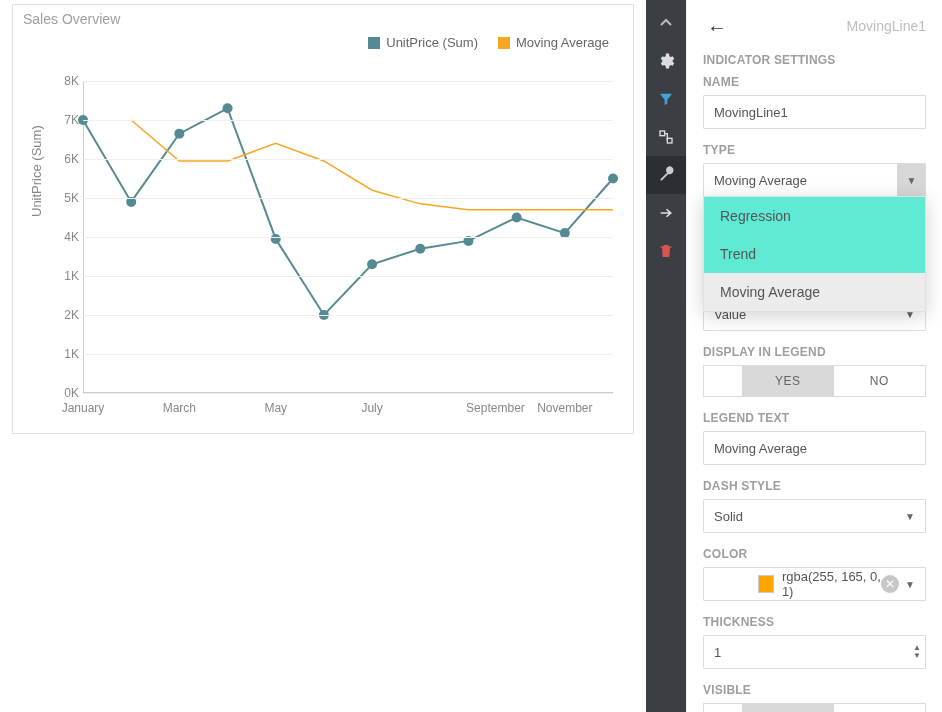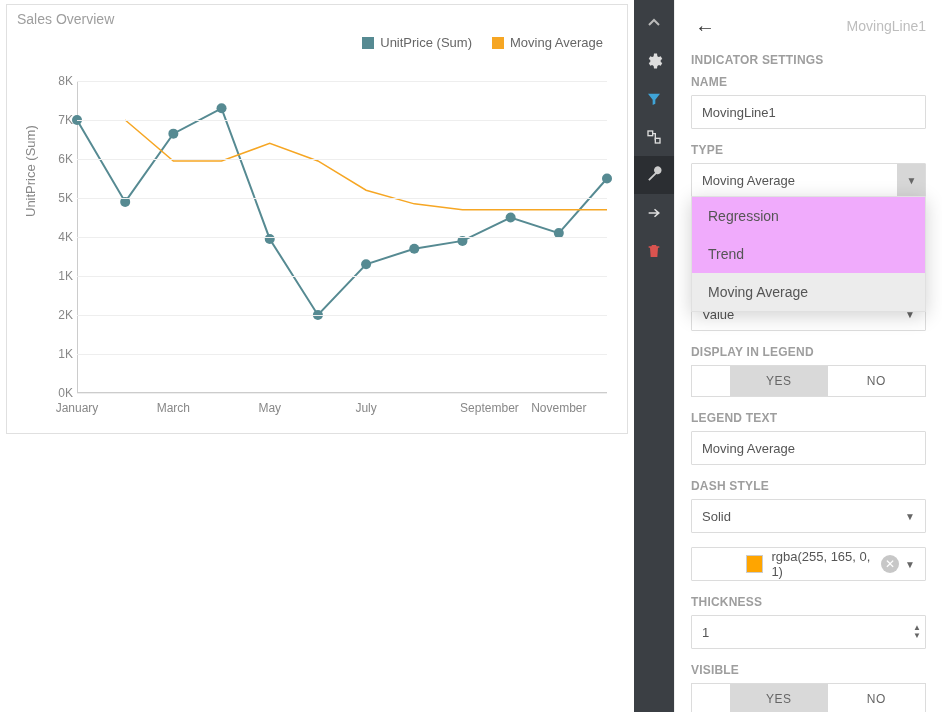--- a/index.html
+++ b/index.html
@@ -1,17 +1,17 @@
 <!DOCTYPE html>
 <html><head>
 <meta charset="utf-8">
 <style>
   * { box-sizing: border-box; margin: 0; padding: 0; font-family: "Segoe UI", Arial, sans-serif; }
   body { width: 942px; height: 712px; background: #fff; display: flex; font-size: 13px; color: #555; }
-  .left { flex: 0 0 628px; padding: 4px 6px; }
+  .left { flex: 0 0 628px; padding: 4px 12px; }
   .chart-card { border: 1px solid #e0e0e0; background: #fff; width: 622px; height: 430px; position: relative; }
   .chart-title { padding: 6px 10px; font-size: 14px; color: #9e9e9e; }
   .legend { position: absolute; top: 30px; right: 24px; font-size: 13px; color: #666; display: flex; gap: 20px; }
   .legend-item { display: flex; align-items: center; gap: 6px; }
   .swatch { width: 12px; height: 12px; }
   .sw-teal { background: #568a92; }
   .sw-orange { background: #f6a623; }
   .plot { position: absolute; left: 70px; top: 76px; width: 530px; height: 312px; }
   .gridline { position: absolute; left: 0; right: 0; height: 1px; background: #eee; }
   .plot-box { position: absolute; left:0; top:0; right:0; bottom:0; border-left:1px solid #ccc; border-bottom:1px solid #ccc; }
@@ -30,21 +30,21 @@
   .section-label { font-size:12px; font-weight:600; color:#9e9e9e; letter-spacing:.2px; margin:8px 0 6px; text-transform:uppercase; }
   .field { margin-bottom:14px; }
   .input, .select { width:100%; height:34px; border:1px solid #dcdcdc; padding:0 10px; font-size:13px; color:#555; background:#fff; display:flex; align-items:center; justify-content:space-between; border-radius:1px; }
   .input input { border:none; outline:none; width:100%; font-size:13px; color:#555; }
   .select .caret { font-size:10px; color:#666; }
   .select.open .caret-box { background:#d7d7d7; }
   .caret-box { width:28px; height:32px; margin-right:-10px; display:flex; align-items:center; justify-content:center; border-left:1px solid transparent; }
   .toggle { display:flex; width:100%; border:1px solid #dcdcdc; height:32px;padding-left:38px; }
   .toggle .opt { flex:1; display:flex; align-items:center; justify-content:center; font-size:12px; letter-spacing:.5px; color:#666; cursor:pointer; }
   .toggle .opt.sel { background:#d9d9d9; }
-  .dropdown-pop { position:absolute; top:196px; left:16px; right:16px; background:#f0abfc; border:1px solid #e0e0e0; box-shadow:0 4px 18px rgba(0,0,0,.18); z-index:20; }
+  .dropdown-pop { position:absolute; top:196px; left:16px; right:16px; background:#5eead4; border:1px solid #e0e0e0; box-shadow:0 4px 18px rgba(0,0,0,.18); z-index:20; }
   .dropdown-pop .item { padding:11px 16px; font-size:14px; color:#555; cursor:pointer; }
   .dropdown-pop .item.sel { background:#ececec; }
   .color-swatch-box { width:18px; height:18px; background:orange; border:1px solid #ccc; margin-right:8px; }
   .color-select-inner { display:flex; align-items:center; flex:1;margin-left:44px; }
   .clear-x { width:18px;height:18px;border-radius:50%;background:#c7c7c7;display:flex;align-items:center;justify-content:center;margin-right:6px;color:#fff;font-size:12px;cursor:pointer; }
   .spin { display:flex;flex-direction:column;gap:0;margin-right:-6px; }
   .spin .tri { font-size:8px;color:#666;line-height:8px;cursor:pointer;}
 </style>
 </head>
 <body>
@@ -203,20 +203,21 @@
     </div>
 
   <div class="section-label">DASH STYLE</div>
   <div class="field">
     <div class="select">
       <span>Solid</span>
       <span class="caret">▼</span>
     </div>
   </div>
 
+  <div class="section-label">COLOR</div>
   <div class="field">
     <div class="select">
       <span class="color-select-inner">
         <span class="color-swatch-box" id="color-swatch" style="background: rgb(255, 165, 0);"></span>
         <span>rgba(255, 165, 0, 1)</span>
       </span>
       <span style="display:flex;align-items:center;">
         <span class="clear-x">✕</span>
         <span class="caret">▼</span>
       </span>

